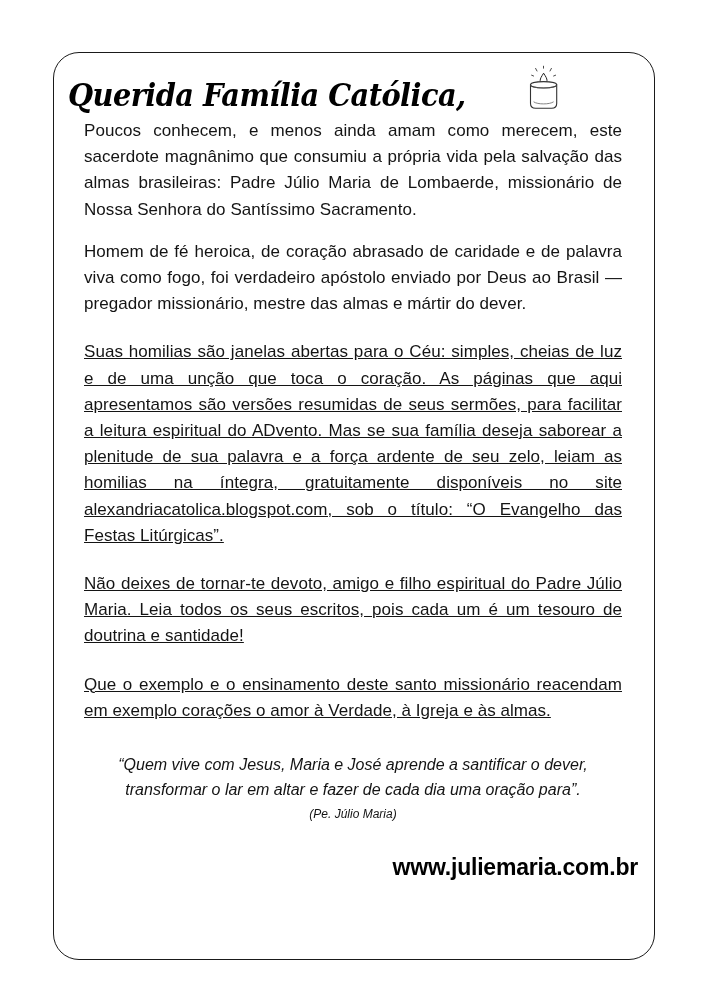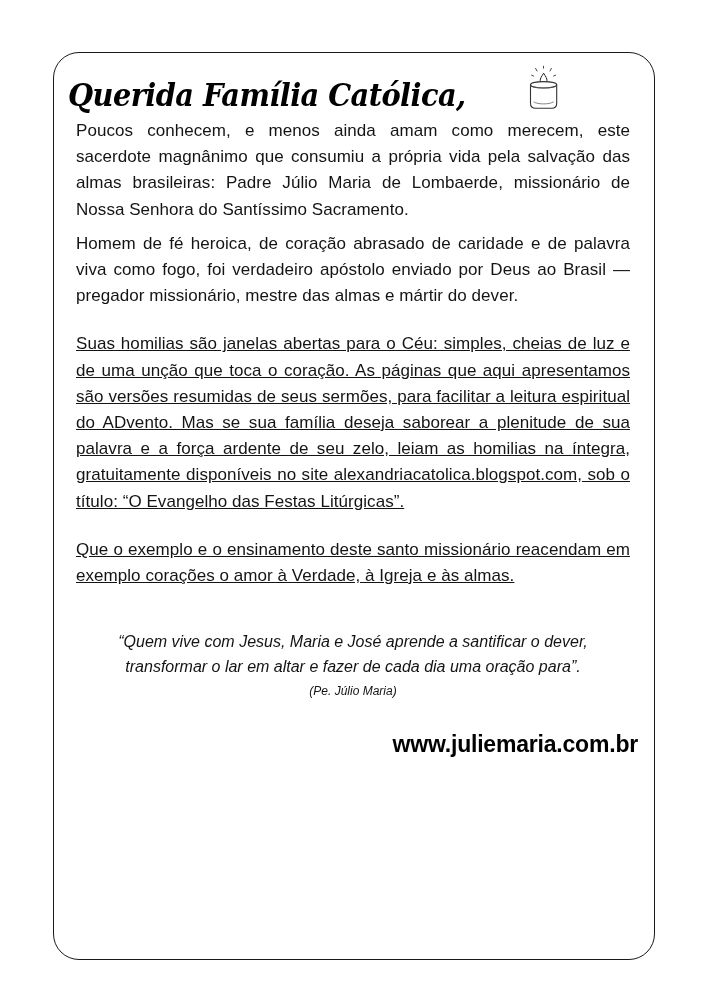--- a/index.html
+++ b/index.html
@@ -65,29 +65,29 @@
     line-height: 0;
   }
 
   
   .para {
     font-size: 17px;
     line-height: 26.2px;
     text-align: justify;
     text-justify: inter-word;
     color: #141414;
-    margin: 8px;
+    margin: 16px;
     letter-spacing: 0.05px;
   }
   .para.gap-before { margin-top: 22px; text-decoration: underline; }
   .para.tight { margin-top: 0; }
 
   
   #quote-block {
-    margin-top: 40px;
+    margin-top: 28px;
     text-align: center;
     font-style: italic;
     font-size: 16px;
     line-height: 25px;
     color: #141414;
   }
   #quote-attrib {
     font-style: italic;
     font-size: 12px;
     line-height: 25px;
@@ -134,20 +134,21 @@
         <path d="M8.6 21.6 C12.6 23.4 26.6 23.4 30.6 21.6" fill="none" stroke="#555555" stroke-width="0.8"></path>
 
         <path d="M9.6 36.8 C13.6 39.6 25.6 39.6 29.6 36.8" fill="none" stroke="#666666" stroke-width="0.8"></path>
       </svg>
     </span>
   </div>
 
   <p class="para tight">Poucos conhecem, e menos ainda amam como merecem, este sacerdote magnânimo que consumiu a própria vida pela salvação das almas brasileiras: Padre Júlio Maria de Lombaerde, missionário de Nossa Senhora do Santíssimo Sacramento.</p>
   <p class="para tight">Homem de fé heroica, de coração abrasado de caridade e de palavra viva como fogo, foi verdadeiro apóstolo enviado por Deus ao Brasil — pregador missionário, mestre das almas e mártir do dever.</p>
   <p class="para gap-before">Suas homilias são janelas abertas para o Céu: simples, cheias de luz e de uma unção que toca o coração. As páginas que aqui apresentamos são versões resumidas de seus sermões, para facilitar a leitura espiritual do ADvento. Mas se sua família deseja saborear a plenitude de sua palavra e a força ardente de seu zelo, leiam as homilias na íntegra, gratuitamente disponíveis no site alexandriacatolica.blogspot.com,  sob o título: “O Evangelho das Festas Litúrgicas”.</p>
+  <p class="para gap-before">Não deixes de tornar-te devoto, amigo e filho espiritual do Padre Júlio Maria. Leia todos os seus escritos, pois cada um é um tesouro de doutrina e santidade!</p>
   <p class="para gap-before">Que o exemplo e o ensinamento deste santo missionário reacendam em exemplo corações o amor à Verdade, à Igreja e às almas.</p>
 
   <div id="quote-block">
     <div>“Quem vive com Jesus, Maria e José aprende a santificar o dever,</div>
     <div>transformar o lar em altar e fazer de cada dia uma oração para”.</div>
     <div id="quote-attrib">(Pe. Júlio Maria)</div>
   </div>
 
   <div id="footer-url">www.juliemaria.com.br</div>
 

